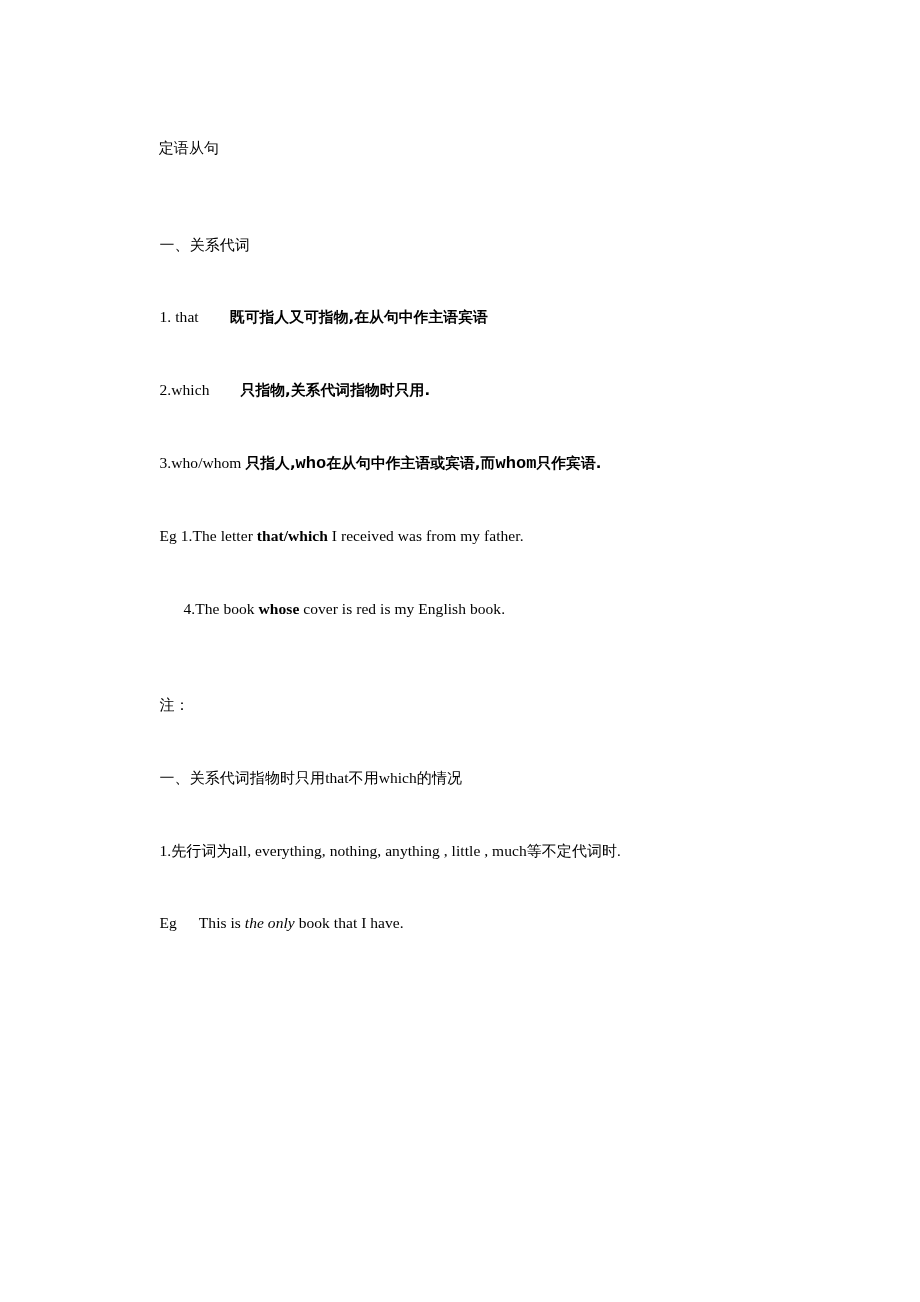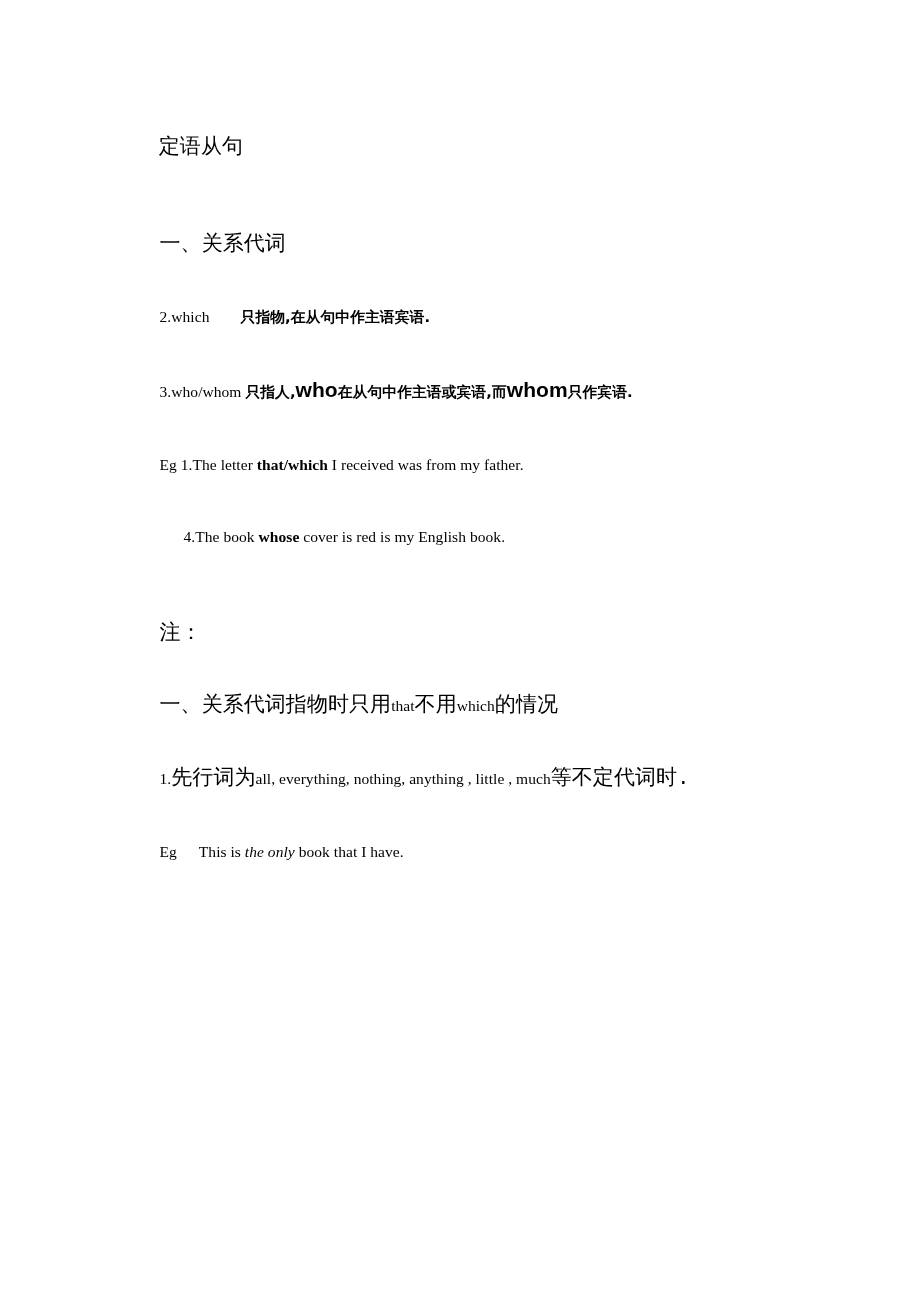--- a/index.html
+++ b/index.html
@@ -35,58 +35,61 @@
     letter-spacing: 0.05px;
   }
   .title-line {
     font-size: 15px;
   }
   .spacer-lg { height: 24px; }
   .bold { font-weight: bold; }
   .ital { font-style: italic; }
   .ind1 { padding-left: 24px; }
   .heading-cjk {
-    font-family: Liberation Mono, monospace;
-    font-size: 21px;
+    font-family: Liberation Serif, serif;
+    font-size: 15px;
   }
   .bold-cjk {
     font-family: "DejaVu Sans", "Liberation Sans", sans-serif;
     font-weight: bold;
     font-size: 14.8px;
   }
   .serif-latin {
     font-family: "Liberation Serif", "DejaVu Serif", serif;
     font-size: 15.5px;
     font-weight: normal;
   }
   .bold-latin {
-    font-family: Liberation Sans, sans-serif;
-    font-size: 21px;
+    font-family: Liberation Mono, monospace;
+    font-size: 17px;
     font-weight: bold;
   }
 </style>
 </head>
 <body>
 
 <div class="page">
   <div class="content">
 
     <div class="line title-line">
       <span class="heading-cjk">定语从句</span>
     </div>
 
     <div class="spacer-lg"></div>
 
     <div class="line">
       <span class="heading-cjk">一、关系代词</span>
     </div>
 
+    <div class="line">
+      <span class="serif-latin">1. </span><span class="serif-latin">that</span><span class="serif-latin">　　</span><span class="bold-cjk">既可指人又可指物,在从句中作主语宾语</span>
+    </div>
 
     <div class="line">
-      <span class="serif-latin">2.</span><span class="serif-latin">which</span><span class="serif-latin">　　</span><span class="bold-cjk">只指物,在从句中作主语宾语.</span>
+      <span class="serif-latin">2.</span><span class="serif-latin">which</span><span class="serif-latin">　　</span><span class="bold-cjk">只指物,关系代词指物时只用.</span>
     </div>
 
     <div class="line">
       <span class="serif-latin">3.</span><span class="serif-latin">who/whom</span><span class="serif-latin"> </span><span class="bold-cjk">只指人,</span><span class="bold-latin">who</span><span class="bold-cjk">在从句中作主语或宾语,而</span><span class="bold-latin">whom</span><span class="bold-cjk">只作宾语.</span>
     </div>
 
 
     <div class="line">
       <span>Eg </span><span>1.</span><span>The letter </span><span class="bold">that/which</span><span> I received was from my father.</span>
     </div>

